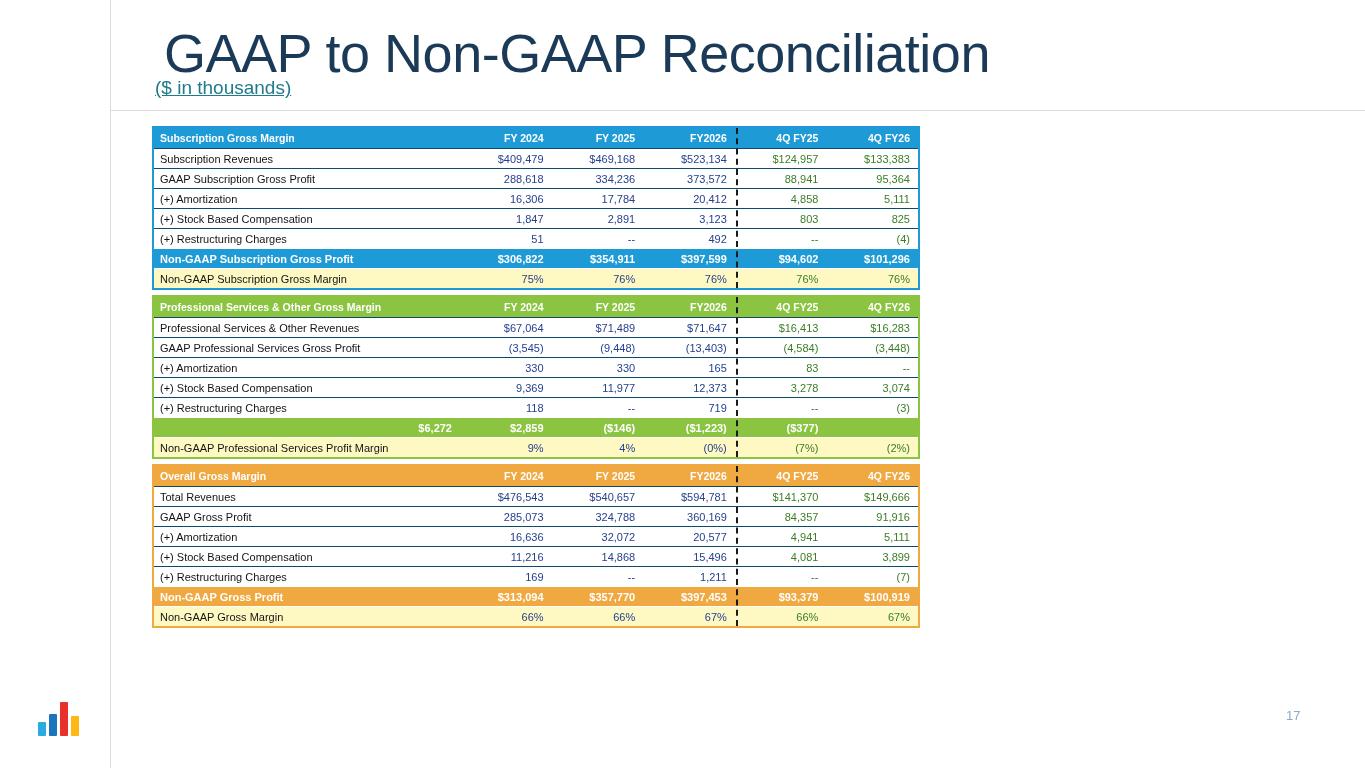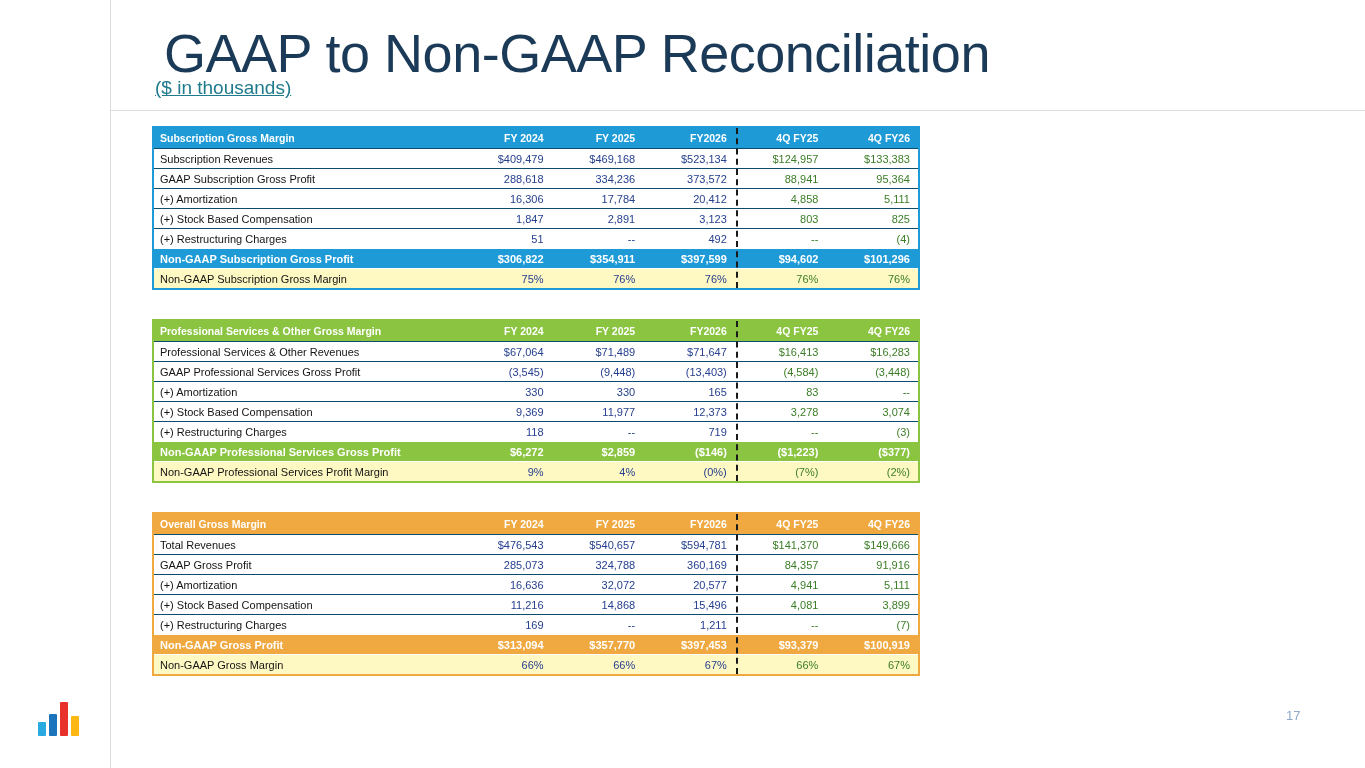--- a/index.html
+++ b/index.html
@@ -20,21 +20,21 @@
   }
   .subtitle {
     position:absolute; left:155px; top:77px;
     font-size:19px; color:var(--subtitle-c,#1e7b8c);text-decoration:underline;
   }
 
   .tables { position:absolute; left:152px; top:126px; width:768px; }
 
   .fin-table {
     position:relative; width:768px; background:#fff;
-    border:2px solid var(--accent); margin-bottom:29px;
+    border:2px solid var(--accent); margin-bottom:5px;
   }
   .row {
     display:grid; grid-template-columns:306px repeat(5,1fr);
     height:20px; line-height:20px; font-size:11px;
   }
   .cell.label { padding-left:6px; text-align:left; white-space:nowrap; overflow:hidden; }
   .cell.val   { padding-right:8px; text-align:right; white-space:nowrap; }
 
   .row.head, .row.total { background:var(--accent); color:#fff; font-weight:700; }
   .row.head .cell { font-size:10.5px; }
@@ -180,21 +180,20 @@
         </div>
         <div class="row data">
           <div class="cell label">(+) Restructuring Charges</div>
           <div class="cell val fy">118</div>
           <div class="cell val fy">--</div>
           <div class="cell val fy">719</div>
           <div class="cell val q">--</div>
           <div class="cell val q">(3)</div>
         </div>
         <div class="row total">
-          <div class="cell label">Non-GAAP Professional Services Gross Profit</div>
           <div class="cell val fy">$6,272</div>
           <div class="cell val fy">$2,859</div>
           <div class="cell val fy">($146)</div>
           <div class="cell val q">($1,223)</div>
           <div class="cell val q">($377)</div>
         </div>
         <div class="row margin">
           <div class="cell label">Non-GAAP Professional Services Profit Margin</div>
           <div class="cell val fy">9%</div>
           <div class="cell val fy">4%</div>

